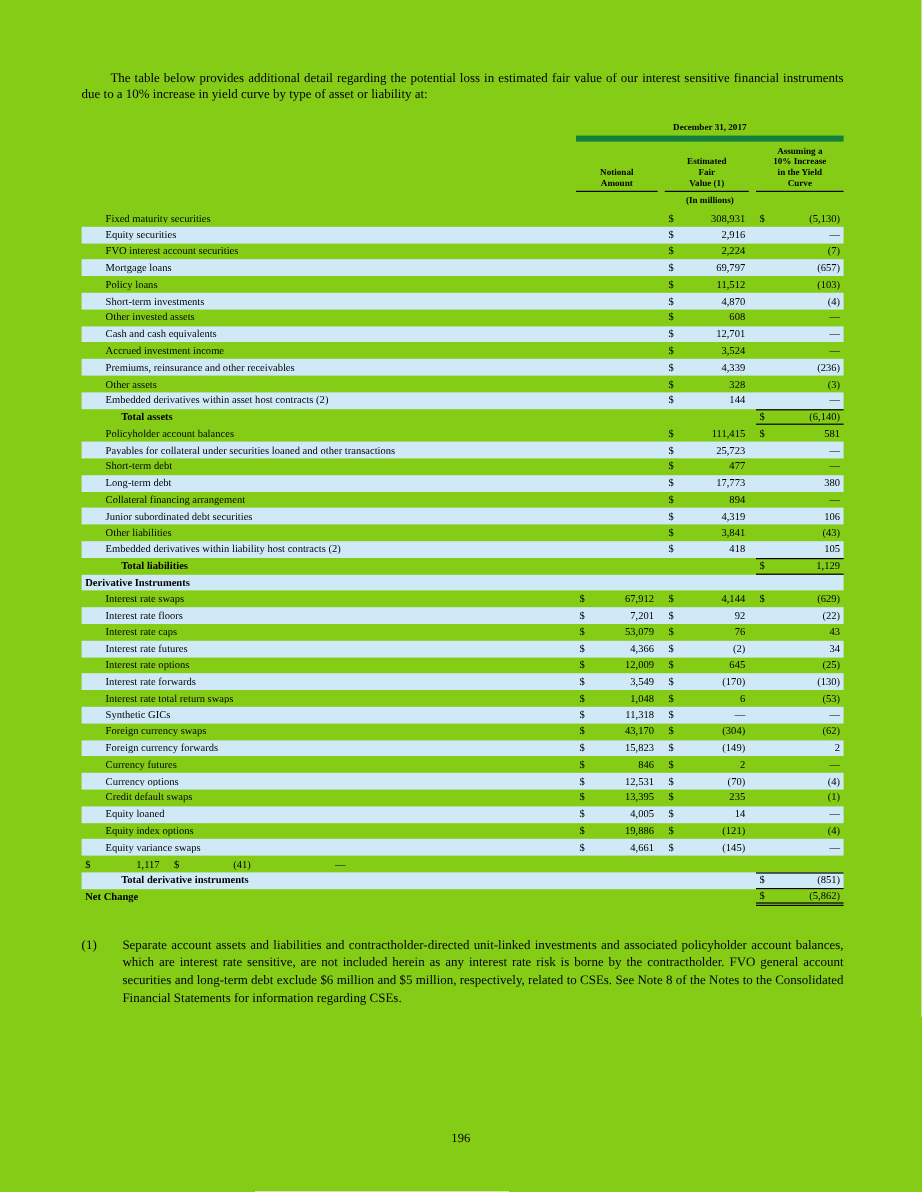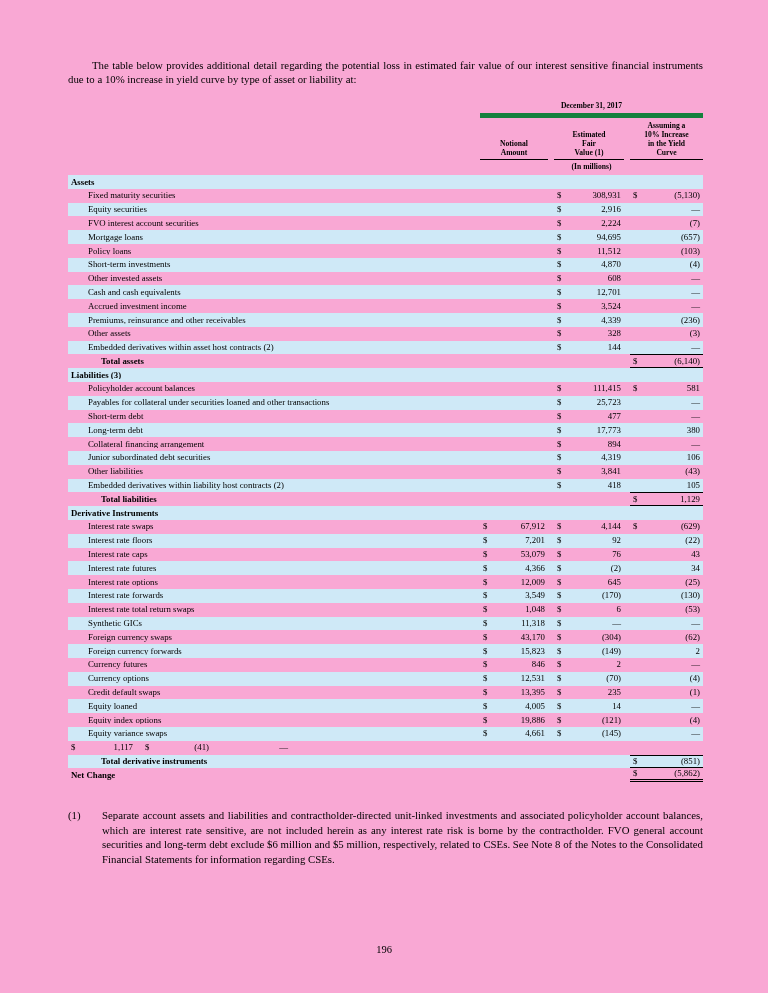--- a/index.html
+++ b/index.html
@@ -6,21 +6,21 @@
   html,body { background:#ffffff; }
   body {
     width:768px; height:993px;
     font-family:"Liberation Serif", serif;
     color:#000;
   }
   .page {
     position:relative;
     width:768px; height:993px;
     padding:58px 65px 0 68px;
-    background:#f9a8d4;
+    background:#84cc16;
     overflow:hidden;
   }
   
   .intro {
     font-size:10.8px;
     line-height:1.33;
     text-align:justify;
     text-indent:24px;
   }
   
@@ -115,35 +115,20 @@
 Value (1)</div>
           <div class="colh c2">Assuming a
 10% Increase
 in the Yield
 Curve</div>
         </div>
         <div class="units">(In millions)</div>
       </div>
     </div>
     <div class="tbody" id="table-body">
-        <div class="trow section shaded">
-          <div class="cell label">Assets</div>
-          <div class="cell num notional">
-            <span class="dollar"></span>
-            <span class="val"></span>
-          </div>
-          <div class="cell num fv">
-            <span class="dollar"></span>
-            <span class="val"></span>
-          </div>
-          <div class="cell num yc">
-            <span class="dollar"></span>
-            <span class="val"></span>
-          </div>
-        </div>
         <div class="trow data">
           <div class="cell label">Fixed maturity securities</div>
           <div class="cell num notional">
             <span class="dollar"></span>
             <span class="val"></span>
           </div>
           <div class="cell num fv">
             <span class="dollar">$</span>
             <span class="val">308,931</span>
           </div>
@@ -183,21 +168,21 @@
           </div>
         </div>
         <div class="trow data shaded">
           <div class="cell label">Mortgage loans</div>
           <div class="cell num notional">
             <span class="dollar"></span>
             <span class="val"></span>
           </div>
           <div class="cell num fv">
             <span class="dollar">$</span>
-            <span class="val">94,695</span>
+            <span class="val">69,797</span>
           </div>
           <div class="cell num yc">
             <span class="dollar"></span>
             <span class="val">(657)</span>
           </div>
         </div>
         <div class="trow data">
           <div class="cell label">Policy loans</div>
           <div class="cell num notional">
             <span class="dollar"></span>
@@ -323,35 +308,20 @@
             <span class="dollar"></span>
             <span class="val"></span>
           </div>
           <div class="cell num fv">
             <span class="dollar"></span>
             <span class="val"></span>
           </div>
           <div class="cell num yc total-rule">
             <span class="dollar">$</span>
             <span class="val">(6,140)</span>
-          </div>
-        </div>
-        <div class="trow section shaded">
-          <div class="cell label">Liabilities (3)</div>
-          <div class="cell num notional">
-            <span class="dollar"></span>
-            <span class="val"></span>
-          </div>
-          <div class="cell num fv">
-            <span class="dollar"></span>
-            <span class="val"></span>
-          </div>
-          <div class="cell num yc">
-            <span class="dollar"></span>
-            <span class="val"></span>
           </div>
         </div>
         <div class="trow data">
           <div class="cell label">Policyholder account balances</div>
           <div class="cell num notional">
             <span class="dollar"></span>
             <span class="val"></span>
           </div>
           <div class="cell num fv">
             <span class="dollar">$</span>

